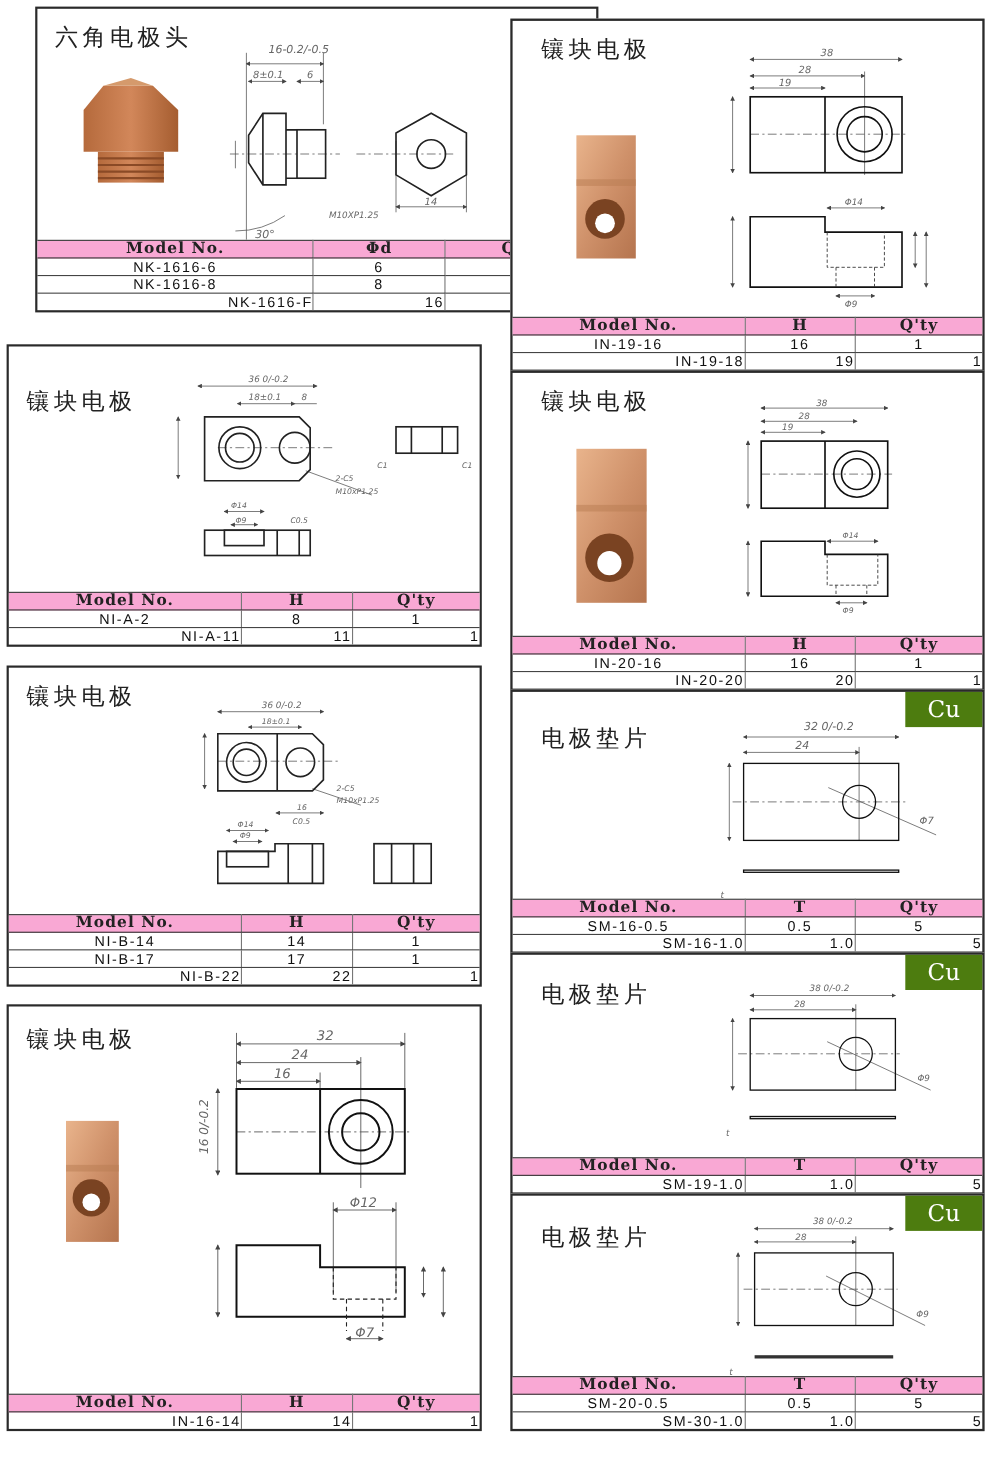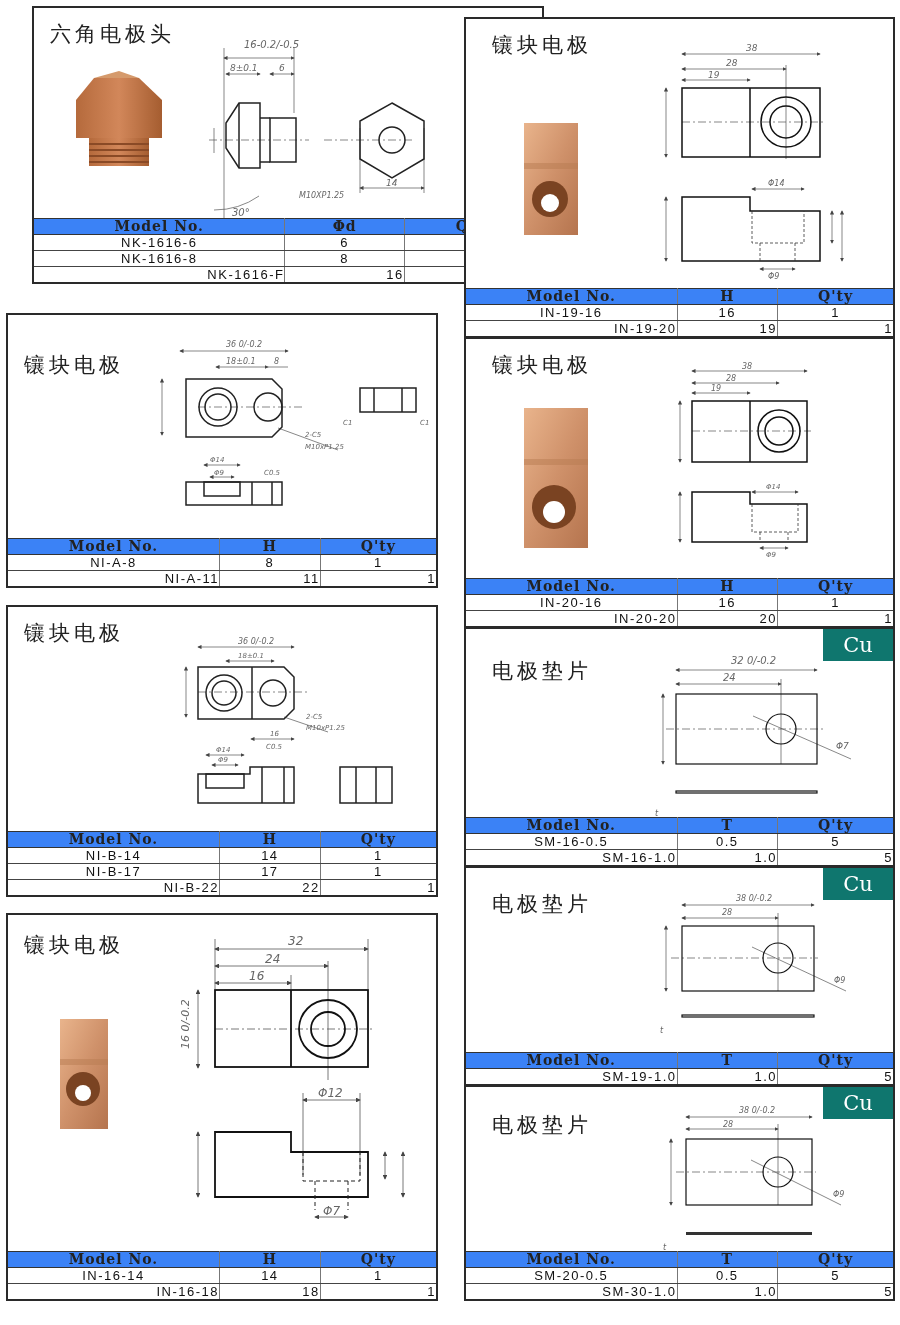--- a/index.html
+++ b/index.html
@@ -1,27 +1,27 @@
 <!DOCTYPE html>
 <html><head>
 <meta charset="utf-8">
 <style>
   html,body{margin:0;padding:0;background:#fff;}
   body{width:900px;height:1325px;position:relative;overflow:hidden;font-family:"DejaVu Sans",sans-serif;color:#111;}
   .panel{position:absolute;border:2px solid #2a2a2a;background:#fff;box-sizing:border-box;}
   .ptitle{position:absolute;font-family:"DejaVu Sans",sans-serif;font-size:21px;letter-spacing:4px;color:#222;font-weight:normal;}
   .tbl{position:absolute;left:0;right:0;bottom:0;border-collapse:collapse;width:100%;table-layout:fixed;}
-  .tbl th{background:#3b82f6;font-family:"DejaVu Serif",serif;font-weight:bold;font-size:14px;letter-spacing:1px;height:15px;line-height:15px;padding:0;border-top:1.5px solid #333;border-bottom:1.5px solid #333;border-right:1px solid #777;color:#222;}
+  .tbl th{background:#f9a8d4;font-family:"DejaVu Serif",serif;font-weight:bold;font-size:14px;letter-spacing:1px;height:15px;line-height:15px;padding:0;border-top:1.5px solid #333;border-bottom:1.5px solid #333;border-right:1px solid #777;color:#222;}
   .tbl td{font-family:"Liberation Sans",sans-serif;font-size:13px;letter-spacing:1.5px;text-align:center;height:15px;line-height:15px;padding:0;border-bottom:1px solid #444;border-right:1px solid #777;color:#111;}
   .tbl tr:last-child td{border-bottom:none;text-align:right;}
   .tbl th:last-child,.tbl td:last-child{border-right:none;}
   .c1{width:49.3%;}.c2{width:23.3%;}
   .drawing{position:absolute;}
   .photo{position:absolute;}
-  .cu{position:absolute;right:0;background:#0f766e;color:#fff;font-family:"DejaVu Serif",serif;font-size:21px;text-align:center;width:70px;height:32px;line-height:32px;}
+  .cu{position:absolute;right:0;background:#4d7c0f;color:#fff;font-family:"DejaVu Serif",serif;font-size:21px;text-align:center;width:70px;height:32px;line-height:32px;}
   svg text{font-family:"DejaVu Sans",sans-serif;font-style:italic;fill:#666;}
 </style>
 </head>
 <body>
 
 <svg width="0" height="0" style="position:absolute">
   <defs>
     <linearGradient id="cop" x1="0" y1="0" x2="1" y2="1">
       <stop offset="0" stop-color="#e9b48c"></stop>
       <stop offset="0.5" stop-color="#cf916a"></stop>
@@ -153,21 +153,21 @@
   <table class="tbl">
     <thead>
         <tr>
       <th class="c1">Model No.</th>
           <th class="c2">H</th>
           <th>Q'ty</th>
     </tr>
       </thead>
     <tbody>
       <tr>
-          <td>NI-A-8</td>
+          <td>NI-A-2</td>
           <td>8</td>
           <td>1</td>
         </tr>
       <tr>
           <td>NI-A-11</td>
           <td>11</td>
           <td>1</td>
         </tr>
     </tbody>
   </table>
@@ -289,25 +289,20 @@
           <th class="c2">H</th>
           <th>Q'ty</th>
     </tr>
       </thead>
     <tbody>
       <tr>
           <td>IN-16-14</td>
           <td>14</td>
           <td>1</td>
         </tr>
-      <tr>
-          <td>IN-16-18</td>
-          <td>18</td>
-          <td>1</td>
-        </tr>
     </tbody>
   </table>
 </div>
 
 <div class="panel" style="left:464px;top:17px;width:431px;height:1284px;border-width:2px;"></div>
 
 <div class="panel" style="left:464px;top:17px;width:431px;height:321px;">
   <div class="ptitle" style="left:26px;top:12px;">镶块电极</div>
   <svg class="photo" width="70" height="120" style="left:52px;top:100px;">
     <rect x="6" y="4" width="54" height="112" fill="url(#cop)"></rect>
@@ -354,21 +349,21 @@
           <th>Q'ty</th>
     </tr>
       </thead>
     <tbody>
       <tr>
           <td>IN-19-16</td>
           <td>16</td>
           <td>1</td>
         </tr>
       <tr>
-          <td>IN-19-20</td>
+          <td>IN-19-18</td>
           <td>19</td>
           <td>1</td>
         </tr>
     </tbody>
   </table>
 </div>
 
 <div class="panel" style="left:464px;top:337px;width:431px;height:291px;">
   <div class="ptitle" style="left:26px;top:12px;">镶块电极</div>
   <svg class="photo" width="70" height="150" style="left:52px;top:65px;">

